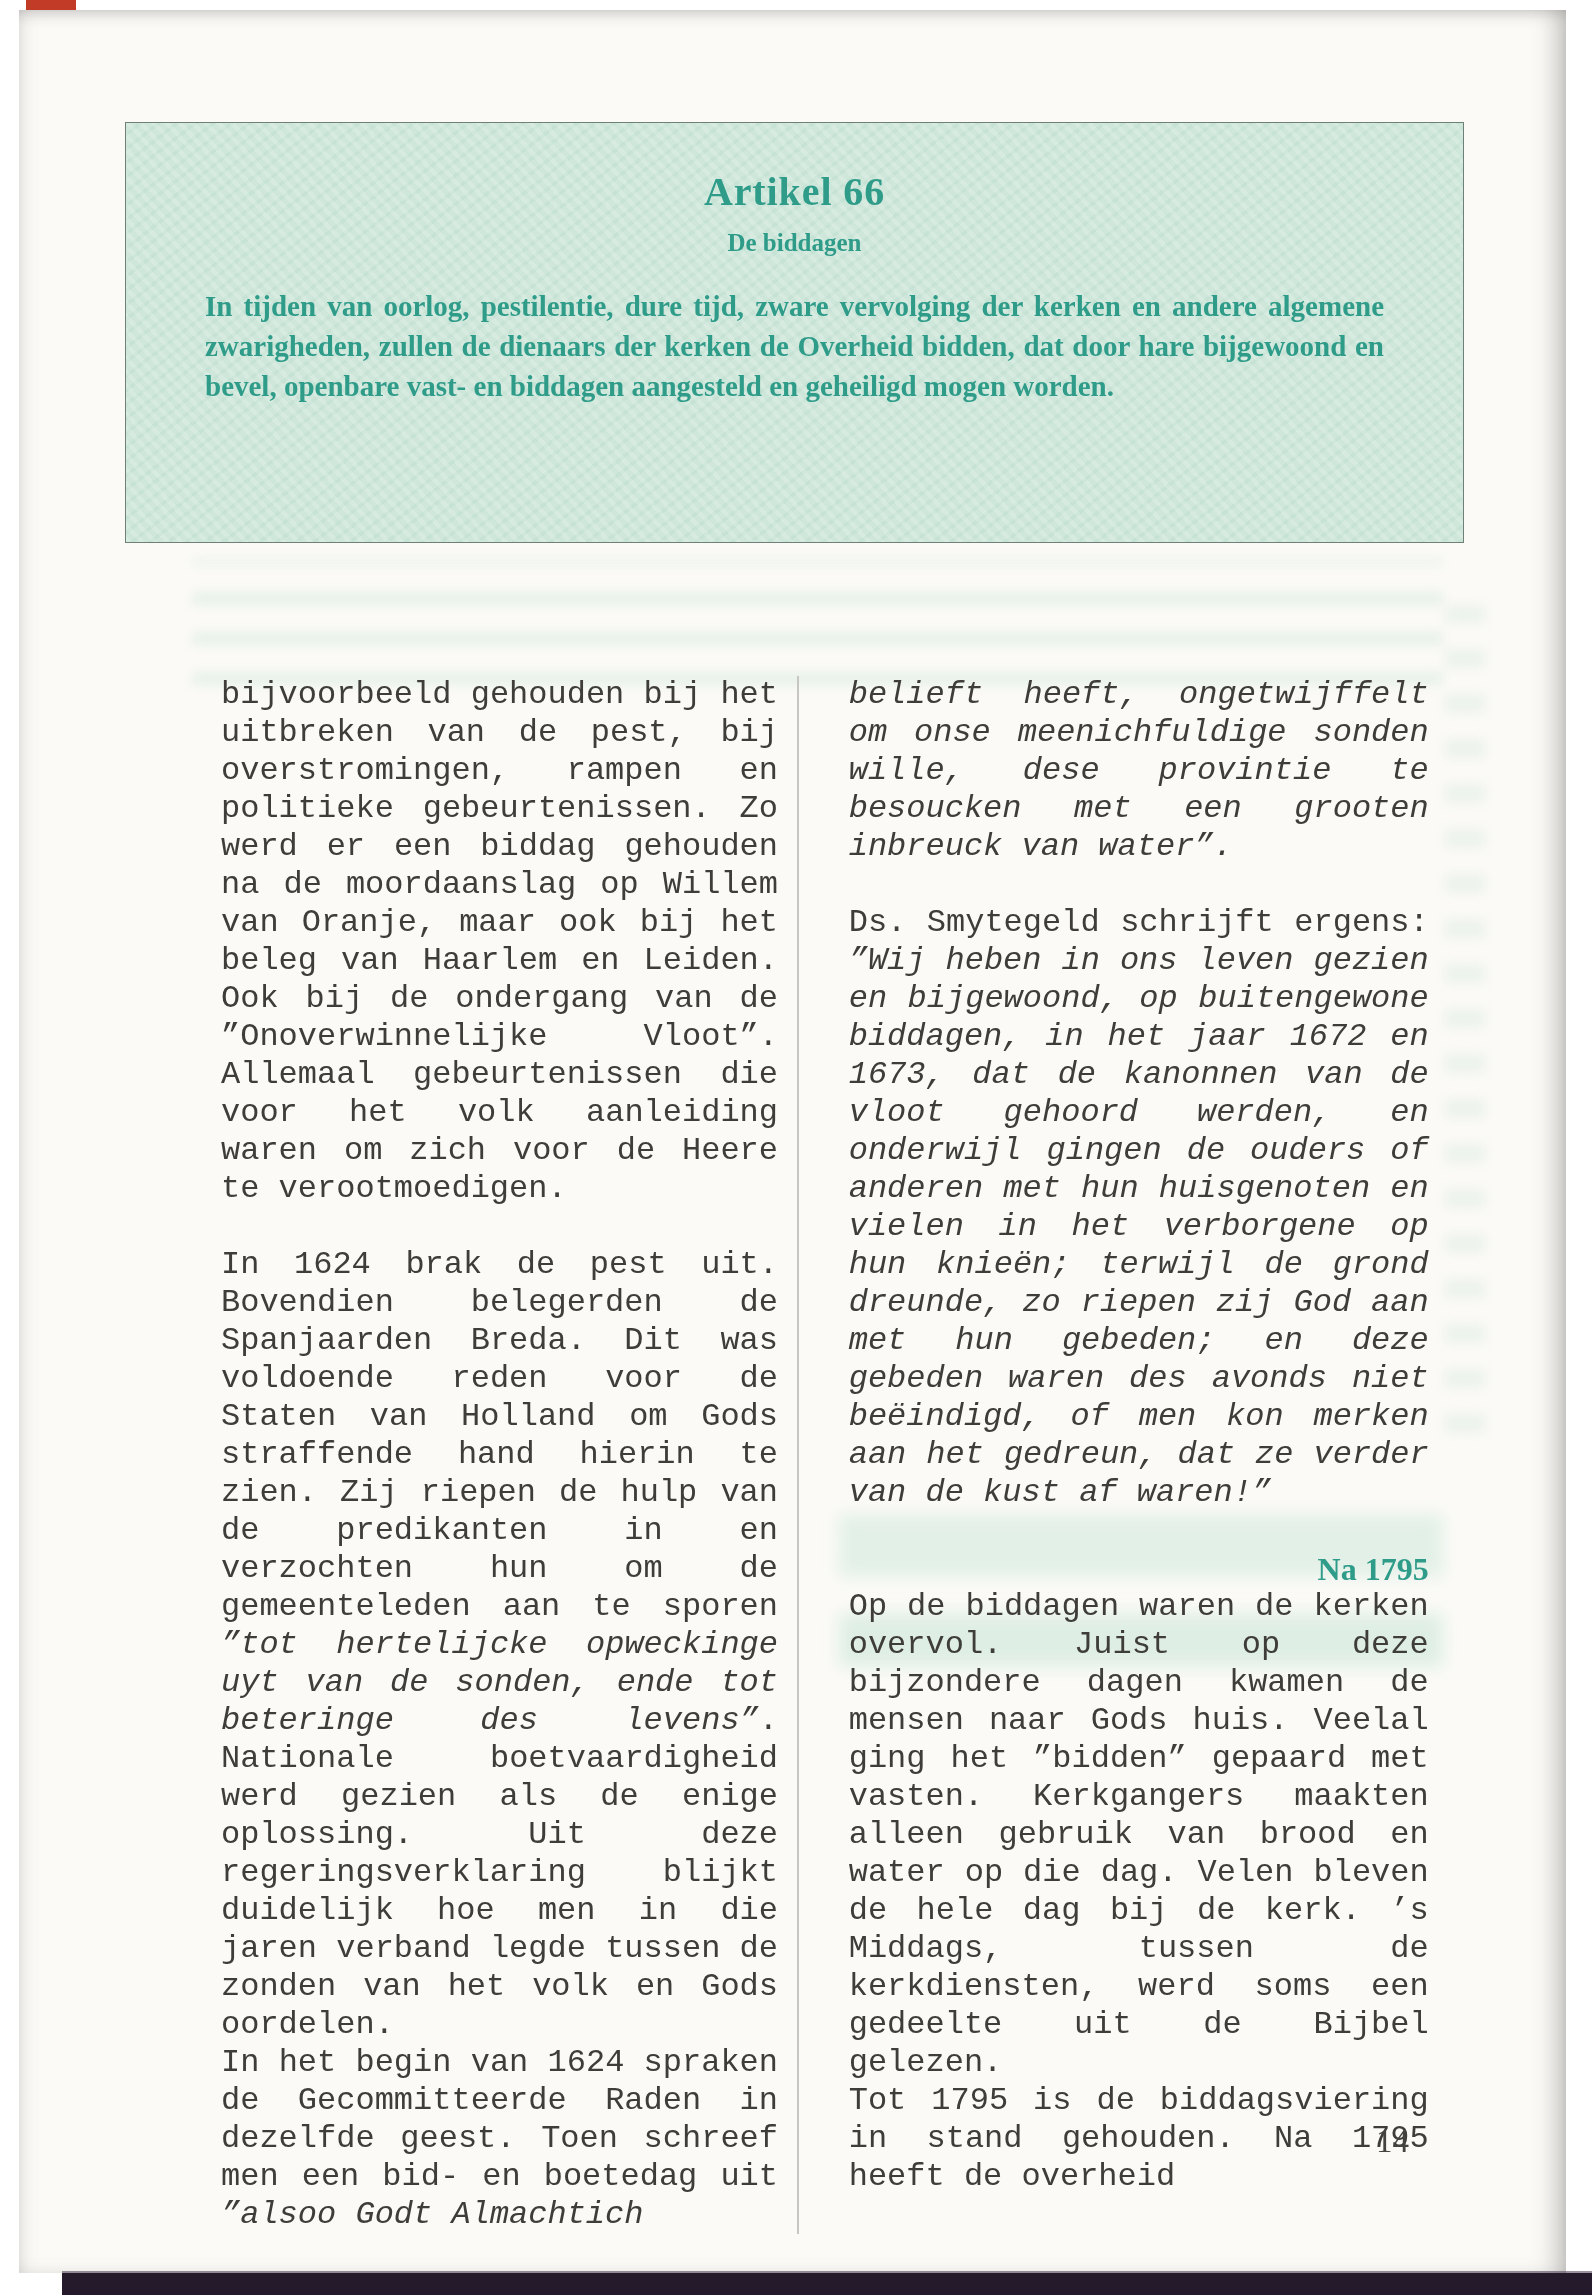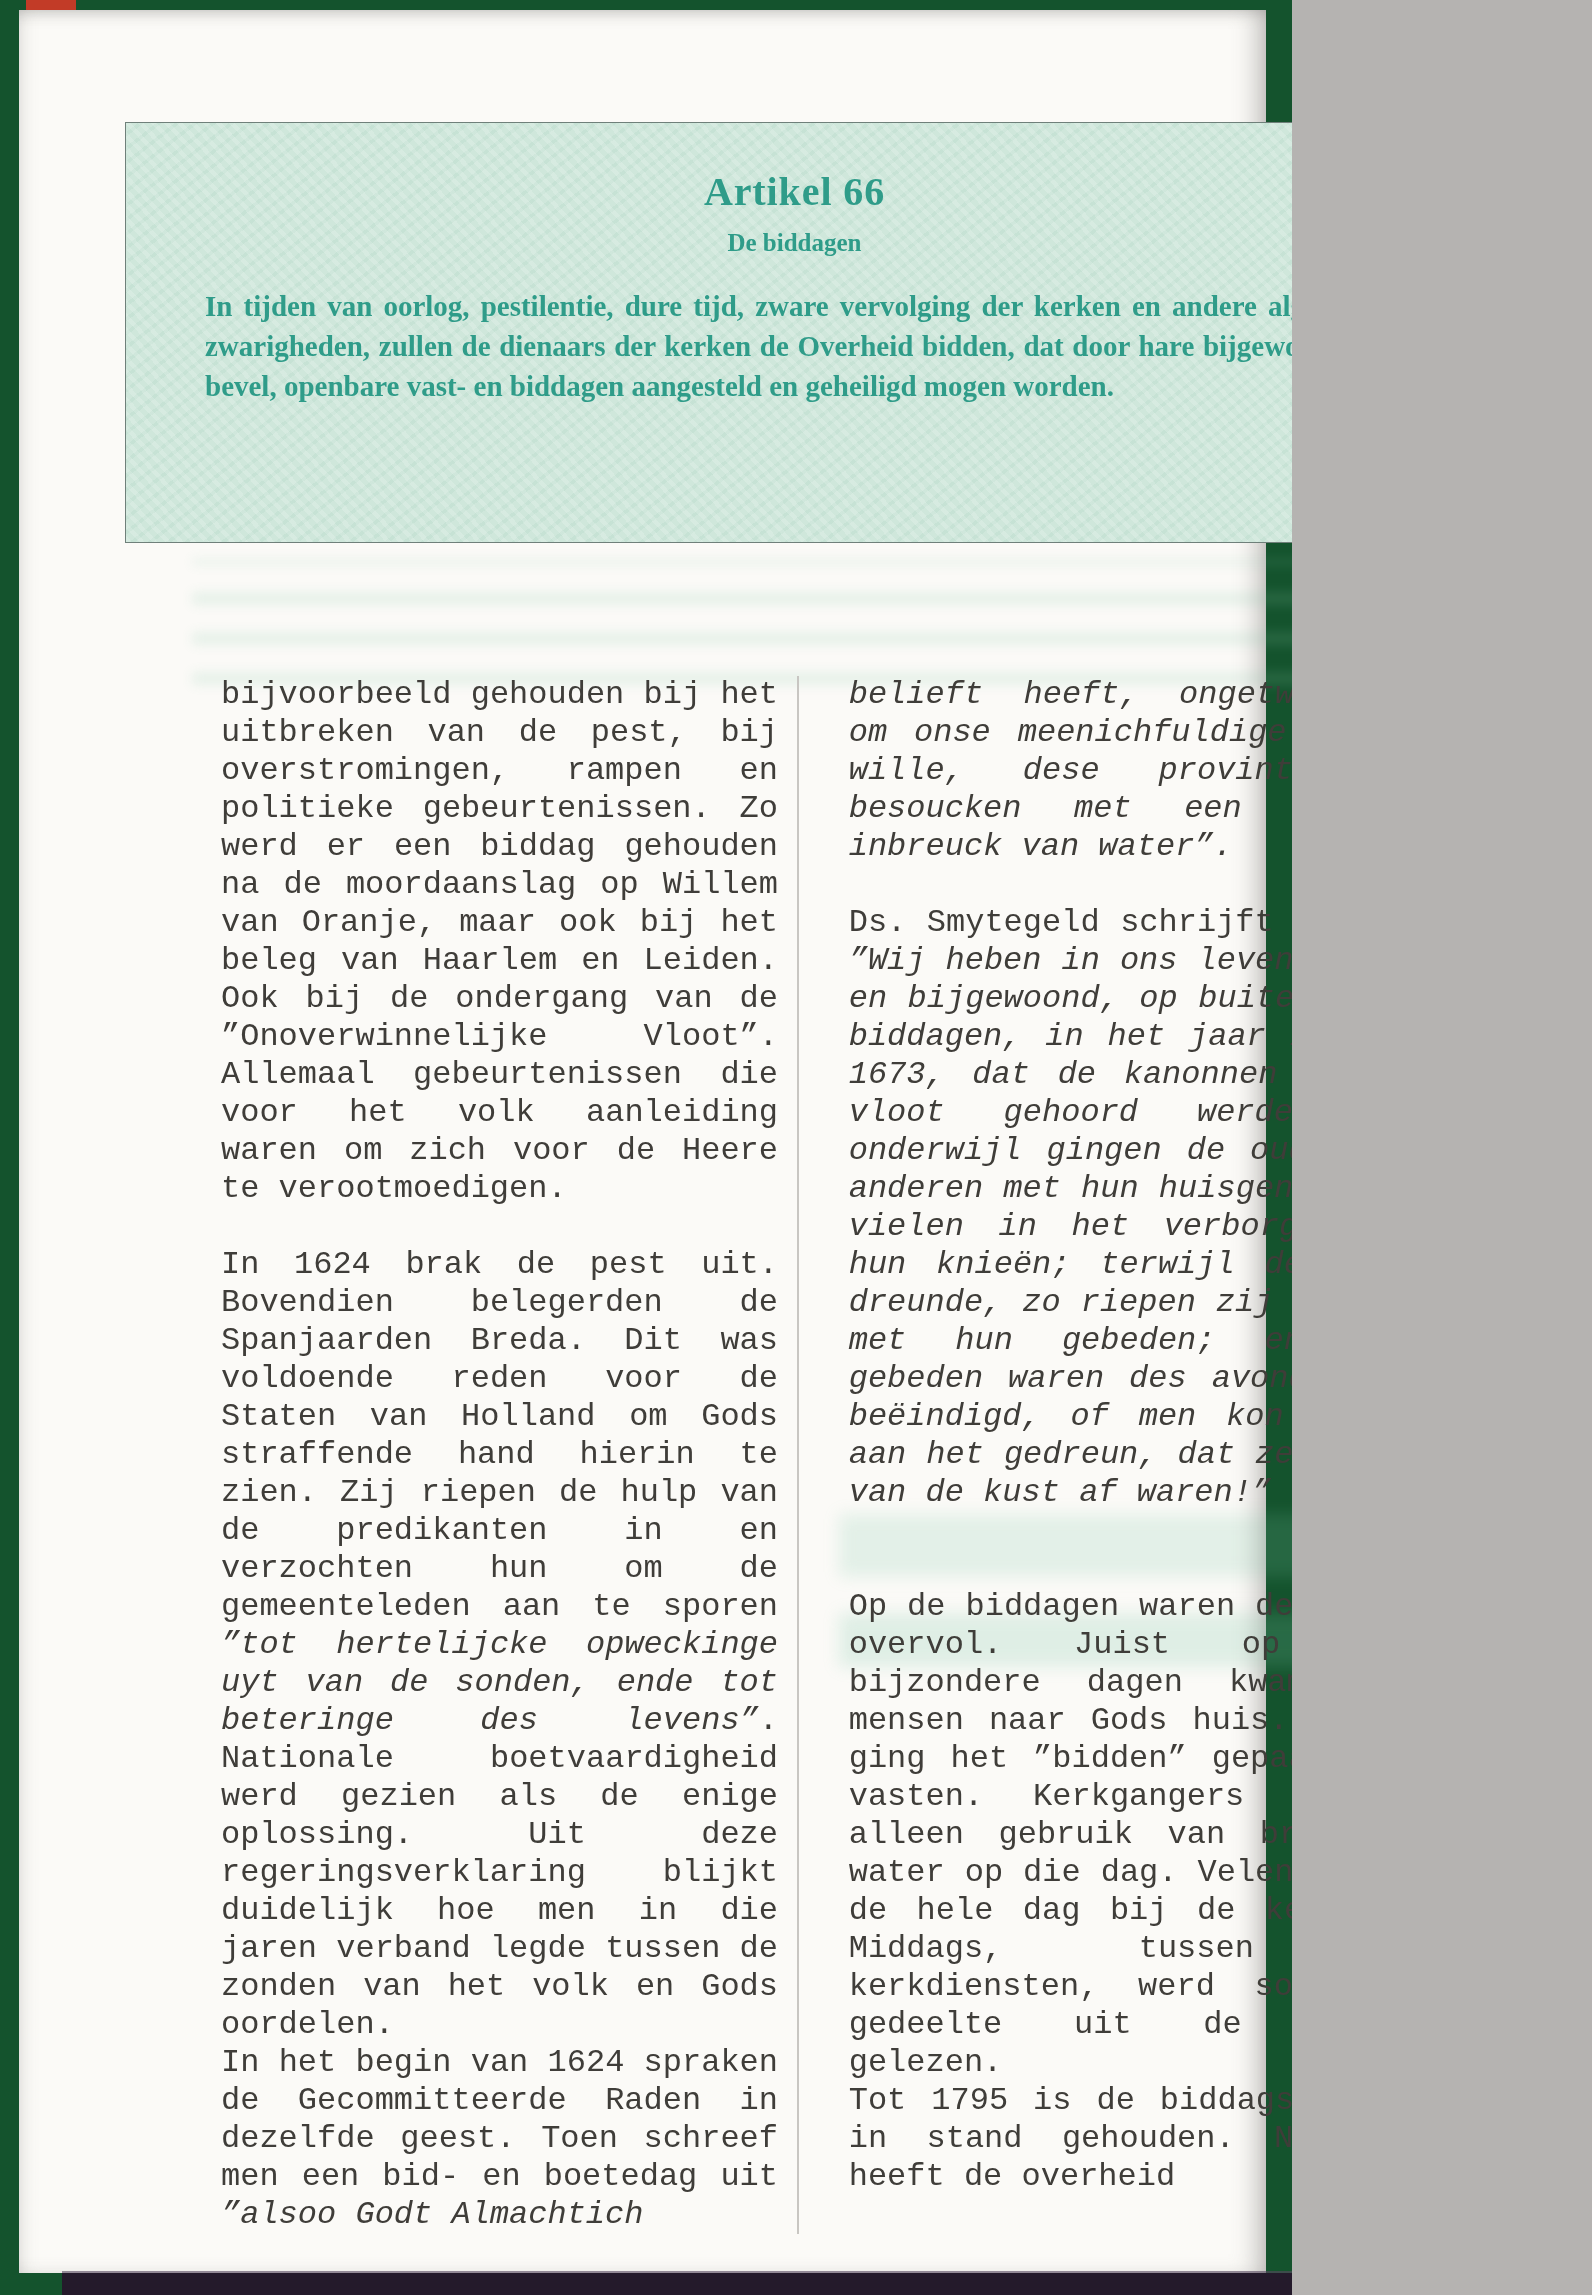--- a/index.html
+++ b/index.html
@@ -3,23 +3,23 @@
 <meta charset="utf-8">
 <style>
   * { box-sizing: border-box; }
   html, body { margin: 0; padding: 0; }
   body {
     background: #b5b3b1;
     font-family: "Liberation Serif", serif;
   }
   .scene {
     position: relative;
-    width: 1292px;
+    width: 1592px;
     height: 2295px;
-    background: #14532d;
+    background: #ffffff;
     overflow: hidden;
   }
   
   .page {
     position: absolute;
     left: 19px; top: 10.4px; right: 26px; bottom: 22.4px;
     background: #fbfaf7;
     box-shadow:
       inset -19px 0 26px -12px rgba(105,103,100,0.45),
       inset 0 10.4px 17.3px -10.4px rgba(120,118,115,0.40),

